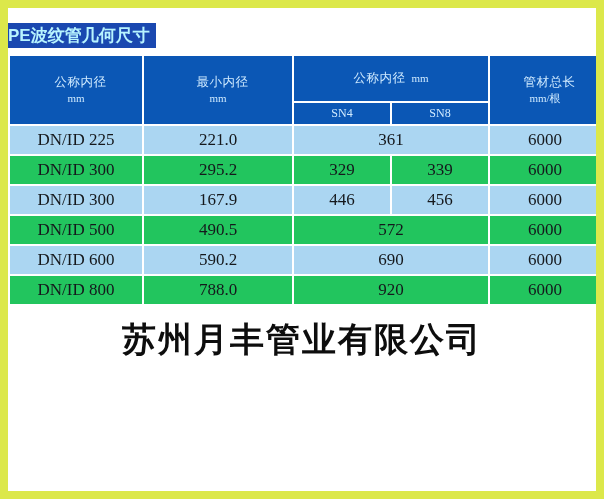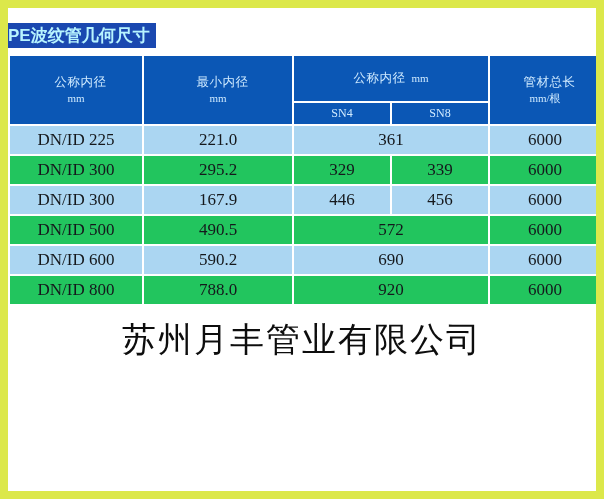--- a/index.html
+++ b/index.html
@@ -108,21 +108,21 @@
     font-weight: bold;
     color: #15181c;
     height: 28px;
   }
   tr.light .dcell { background: #abd6f2; }
   tr.dark .dcell  { background: #22c55e; }
   #company {
     text-align: center;
     font-family: "Liberation Serif", serif;
     font-size: 34px;
-    font-weight: normal;
+    font-weight: bold;
     color: #0d0d0d;
     letter-spacing: 2px;
     margin-top: 8px;
     line-height: 52px;
     white-space: nowrap;
   }
 </style>
 </head>
 <body>
 

